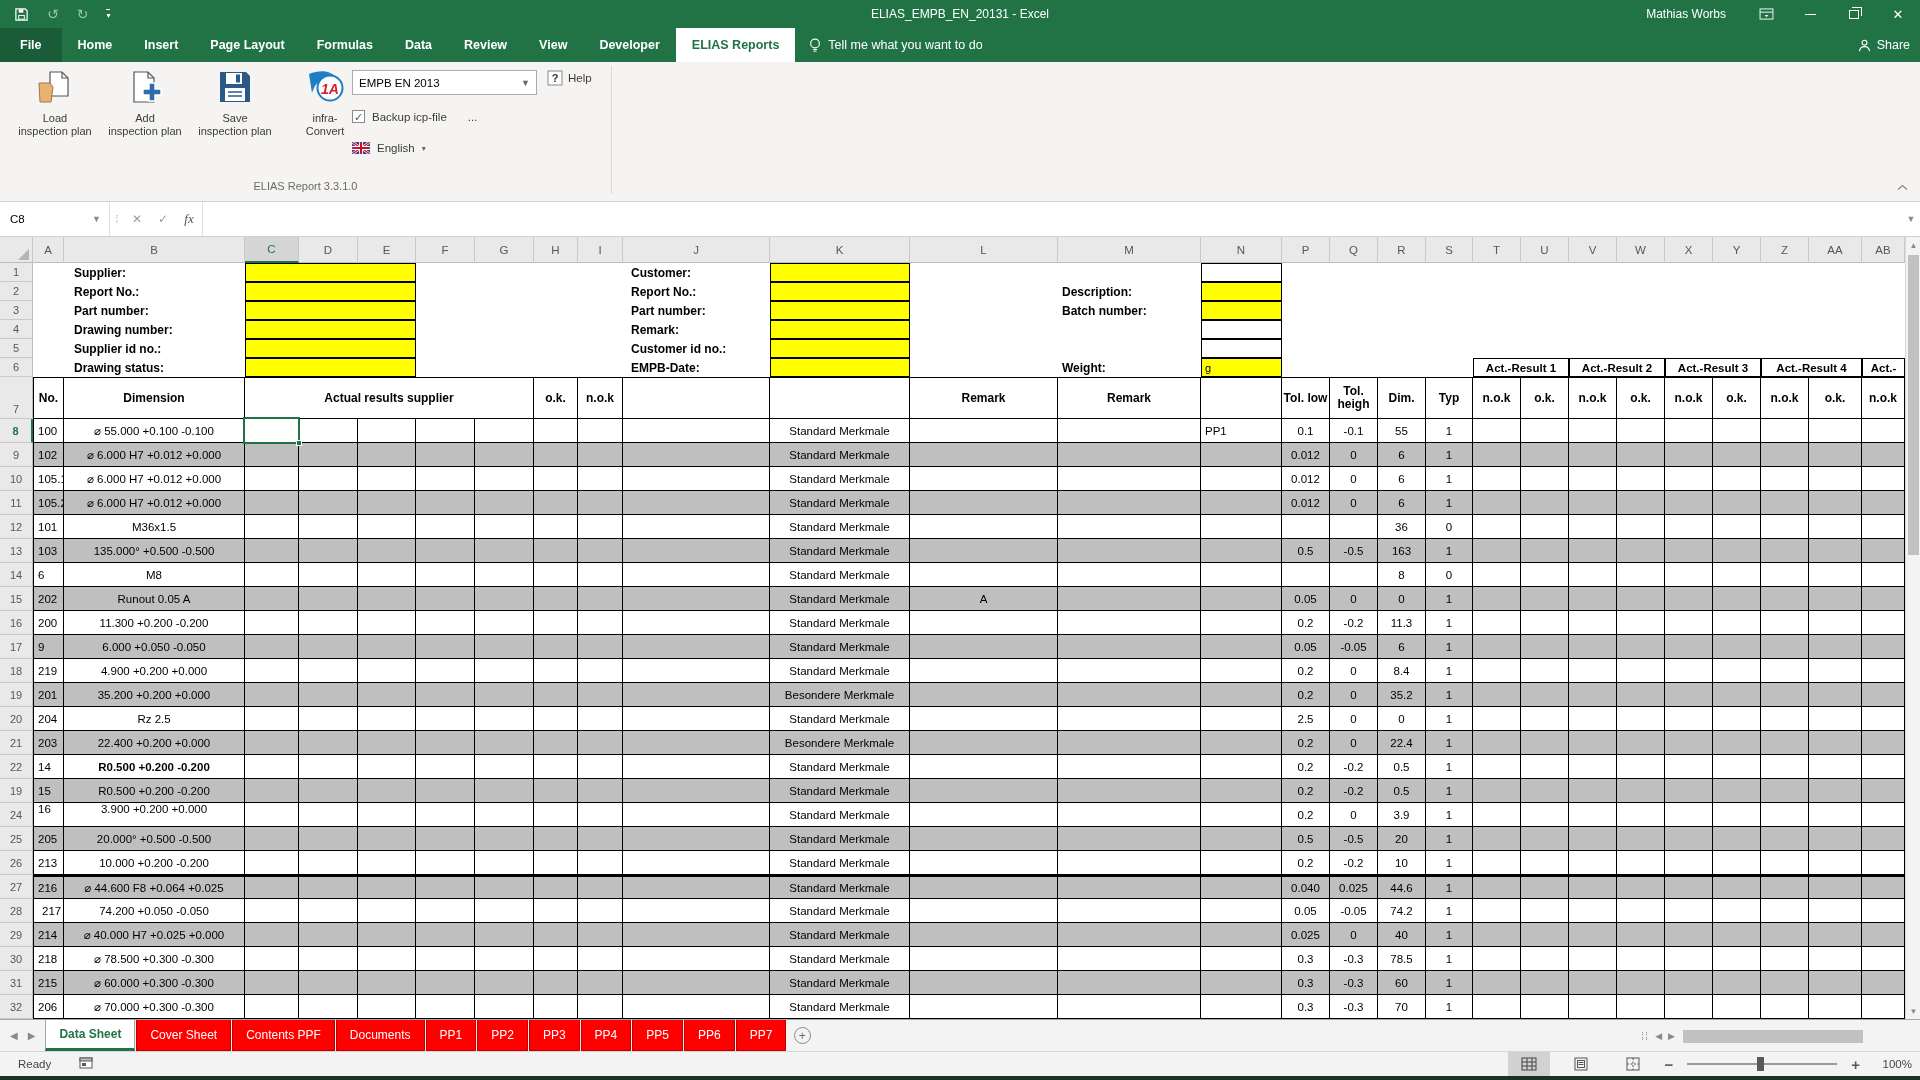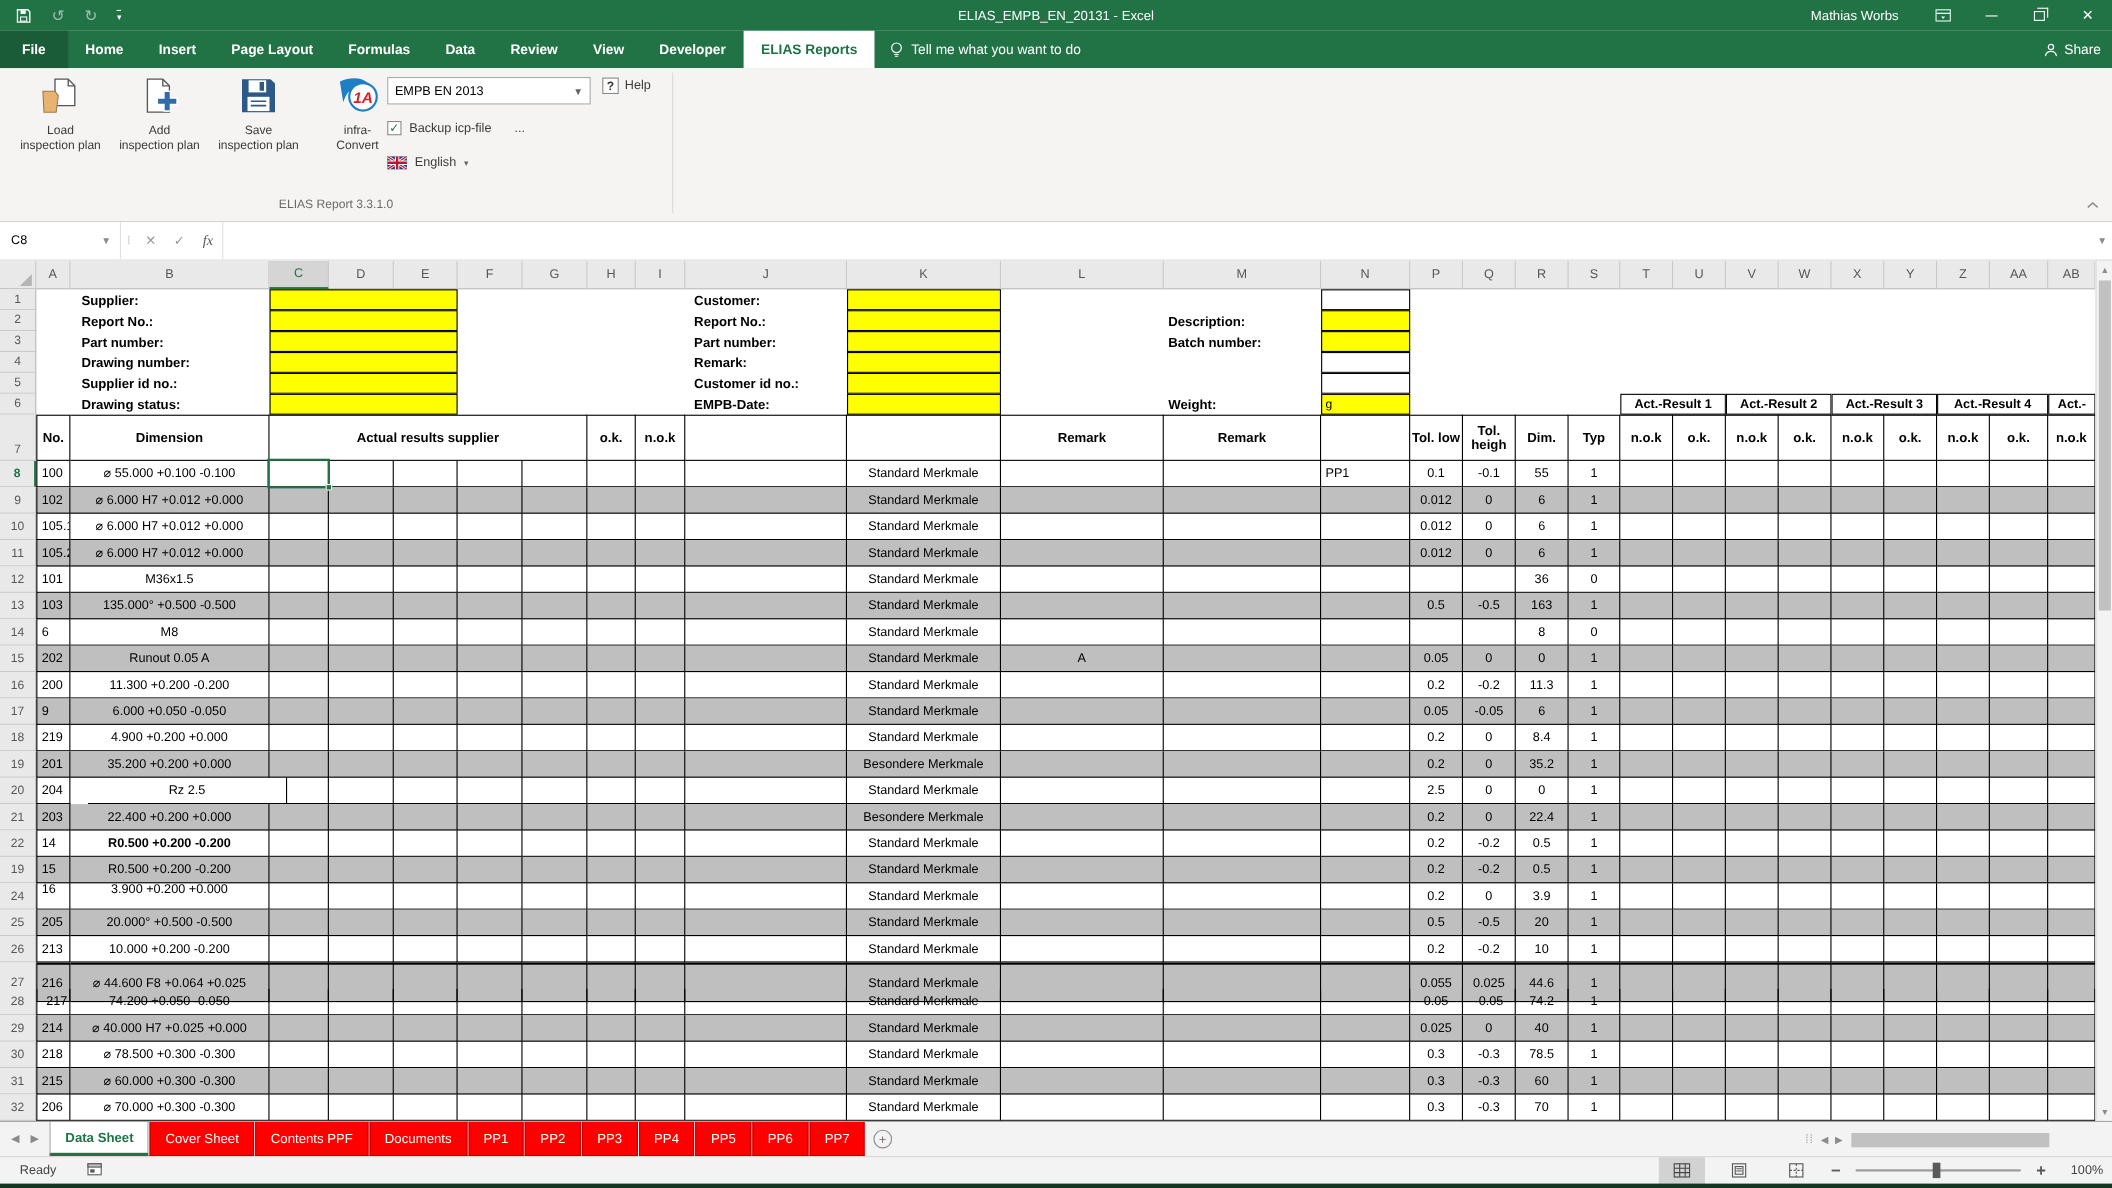--- a/index.html
+++ b/index.html
@@ -751,21 +751,21 @@
           <div class="cell bd" style="left: 1665px; width: 48px;"></div>
           <div class="cell bd" style="left: 1713px; width: 48px;"></div>
           <div class="cell bd" style="left: 1761px; width: 48px;"></div>
           <div class="cell bd" style="left: 1809px; width: 53px;"></div>
           <div class="cell bd" style="left: 1862px; width: 43px;"></div>
         </div>
         <div class="grow" style="top: 470px; height: 24px;">
           <div class="rowbg"></div>
           <div class="rowhdr">20</div>
           <div class="cell bd bl" style="left: 33px; width: 31px; padding-left: 4px;">204</div>
-          <div class="cell bd center" style="left: 80px; width: 181px;">Rz 2.5</div>
+          <div class="cell bd center" style="left: 64px; width: 181px;">Rz 2.5</div>
           <div class="cell bd" style="left: 245px; width: 54px;"></div>
           <div class="cell bd" style="left: 299px; width: 59px;"></div>
           <div class="cell bd" style="left: 358px; width: 58px;"></div>
           <div class="cell bd" style="left: 416px; width: 59px;"></div>
           <div class="cell bd" style="left: 475px; width: 59px;"></div>
           <div class="cell bd" style="left: 534px; width: 44px;"></div>
           <div class="cell bd" style="left: 578px; width: 45px;"></div>
           <div class="cell bd" style="left: 623px; width: 147px;"></div>
           <div class="cell bd center" style="left: 770px; width: 140px;">Standard Merkmale</div>
           <div class="cell bd center" style="left: 910px; width: 148px;"></div>
@@ -964,38 +964,38 @@
           <div class="cell bd" style="left: 1473px; width: 48px;"></div>
           <div class="cell bd" style="left: 1521px; width: 48px;"></div>
           <div class="cell bd" style="left: 1569px; width: 48px;"></div>
           <div class="cell bd" style="left: 1617px; width: 48px;"></div>
           <div class="cell bd" style="left: 1665px; width: 48px;"></div>
           <div class="cell bd" style="left: 1713px; width: 48px;"></div>
           <div class="cell bd" style="left: 1761px; width: 48px;"></div>
           <div class="cell bd" style="left: 1809px; width: 53px;"></div>
           <div class="cell bd" style="left: 1862px; width: 43px;"></div>
         </div>
-        <div class="grow gray" style="top: 638px; height: 36px;">
+        <div class="grow gray" style="top: 638px; height: 24px;">
           <div class="rowbg"></div>
           <div class="rowhdr">27</div>
           <div class="cell bd thick bl" style="left: 33px; width: 31px; padding-left: 4px;">216</div>
           <div class="cell bd thick center" style="left: 64px; width: 181px;">⌀ 44.600 F8 +0.064 +0.025</div>
           <div class="cell bd thick" style="left: 245px; width: 54px;"></div>
           <div class="cell bd thick" style="left: 299px; width: 59px;"></div>
           <div class="cell bd thick" style="left: 358px; width: 58px;"></div>
           <div class="cell bd thick" style="left: 416px; width: 59px;"></div>
           <div class="cell bd thick" style="left: 475px; width: 59px;"></div>
           <div class="cell bd thick" style="left: 534px; width: 44px;"></div>
           <div class="cell bd thick" style="left: 578px; width: 45px;"></div>
           <div class="cell bd thick" style="left: 623px; width: 147px;"></div>
           <div class="cell bd thick center" style="left: 770px; width: 140px;">Standard Merkmale</div>
           <div class="cell bd thick center" style="left: 910px; width: 148px;"></div>
           <div class="cell bd thick" style="left: 1058px; width: 143px;"></div>
           <div class="cell bd thick" style="left: 1201px; width: 81px; padding-left: 4px;"></div>
-          <div class="cell bd thick center" style="left: 1282px; width: 48px;">0.055</div>
+          <div class="cell bd thick center" style="left: 1282px; width: 48px;">0.040</div>
           <div class="cell bd thick center" style="left: 1330px; width: 48px;">0.025</div>
           <div class="cell bd thick center" style="left: 1378px; width: 48px;">44.6</div>
           <div class="cell bd thick center" style="left: 1426px; width: 47px;">1</div>
           <div class="cell bd thick" style="left: 1473px; width: 48px;"></div>
           <div class="cell bd thick" style="left: 1521px; width: 48px;"></div>
           <div class="cell bd thick" style="left: 1569px; width: 48px;"></div>
           <div class="cell bd thick" style="left: 1617px; width: 48px;"></div>
           <div class="cell bd thick" style="left: 1665px; width: 48px;"></div>
           <div class="cell bd thick" style="left: 1713px; width: 48px;"></div>
           <div class="cell bd thick" style="left: 1761px; width: 48px;"></div>

